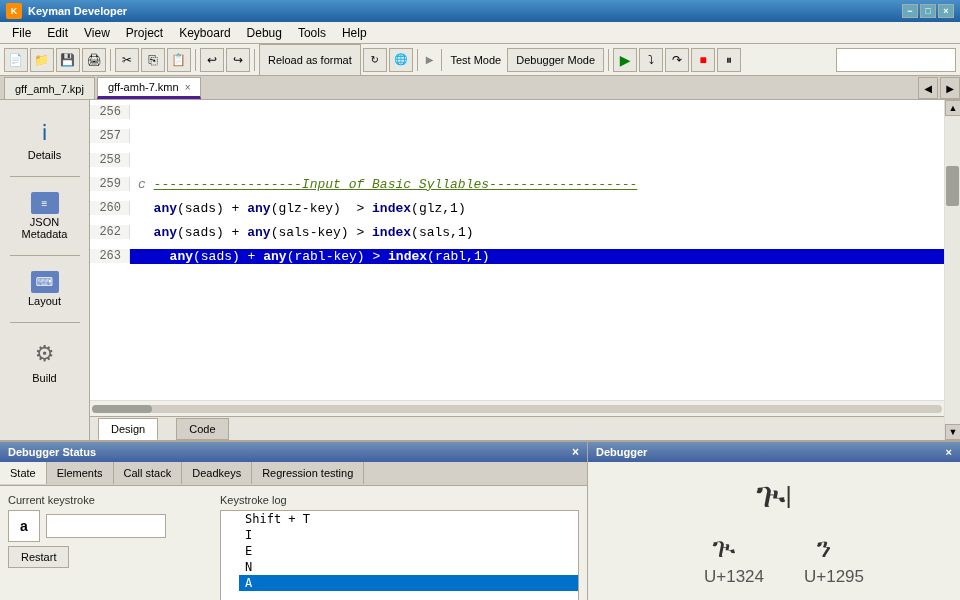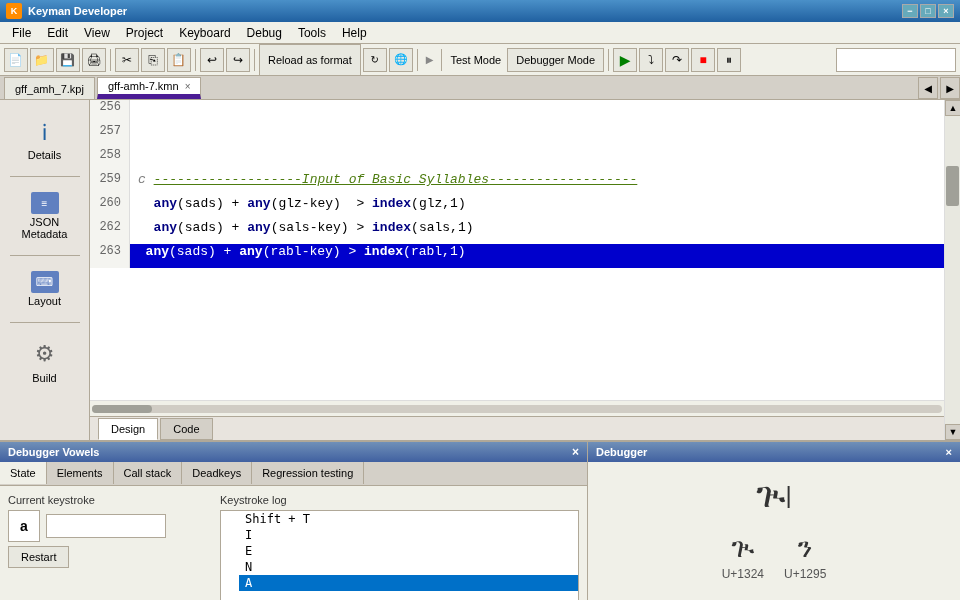--- a/index.html
+++ b/index.html
@@ -58,21 +58,21 @@
     
     #tab-bar {
       background: #d4d0c8; height: 24px; display: flex; align-items: flex-end;
       padding-left: 4px; border-bottom: 1px solid #b0a898;
     }
     .file-tab {
       height: 22px; padding: 0 10px; background: #e8e8e0; border: 1px solid #b0a898;
       border-bottom: none; cursor: pointer; font-size: 11px; display: flex; align-items: center; gap: 6px;
       margin-right: 2px;
     }
-    .file-tab.active { background: white; border-bottom: 5px solid #4c1d95; }
+    .file-tab.active { background: white; border-bottom: 3px solid #4c1d95; }
     .tab-close { font-size: 10px; color: #666; cursor: pointer; }
     .nav-arrows { display: flex; gap: 2px; margin-left: auto; }
     .nav-arrow { width: 20px; height: 22px; background: #d4d0c8; border: 1px solid #b0a898; cursor: pointer; display: flex; align-items: center; justify-content: center; font-size: 10px; }
 
     
     #main-layout { display: flex; height: 340px; }
 
     
     #sidebar {
       width: 90px; background: #e8e4de; border-right: 1px solid #b0a898;
@@ -90,42 +90,42 @@
     .sidebar-divider { width: 70px; height: 1px; background: #b0a898; margin: 4px 0; }
 
     
     #editor-area { flex: 1; display: flex; flex-direction: column; background: white; }
     #code-editor { flex: 1; overflow: hidden; position: relative; }
     #code-content {
       font-family: 'Courier New', monospace; font-size: 13px;
       height: 100%; overflow-y: auto; overflow-x: auto;
       background: white;
     }
-    .code-line { display: flex; min-height: 24px; }
+    .code-line { display: flex; align-items: center; min-height: 24px; }
     .line-num {
       min-width: 40px; padding: 0 8px; text-align: right; color: #666;
       background: #f4f4f0; border-right: 1px solid #ddd; font-size: 12px;
       user-select: none; flex-shrink: 0;
     }
     .line-content { padding: 0 8px; white-space: nowrap; }
     .line-selected { background: #0000cc; color: white; }
     .kw { color: #000080; font-weight: bold; }
     .comment-line .line-content { color: #008000; font-style: italic; }
     #h-scrollbar { height: 16px; background: #f0f0e8; border-top: 1px solid #ddd; display: flex; align-items: center; padding: 0 2px; }
     #h-scrollbar-track { flex: 1; height: 8px; background: #d0ccc4; border-radius: 4px; position: relative; }
     #h-scrollbar-thumb { position: absolute; left: 0; width: 60px; height: 8px; background: #a0a098; border-radius: 4px; }
 
     
     #bottom-tabs-row {
       height: 24px; display: flex; align-items: flex-end;
       background: #e8e4de; border-top: 1px solid #b0a898; padding-left: 8px;
     }
     .bottom-tab {
       height: 22px; padding: 0 12px; cursor: pointer; font-size: 11px;
-      display: flex; align-items: center; border: 1px solid #b0a898; margin-right: 2px;
+      display: flex; align-items: center; border: 1px solid #b0a898; margin-right: 18px;
       background: #d4d0c8;
     }
     .bottom-tab.active { background: white; border-bottom: 1px solid white; }
 
     
     #bottom-panel { display: flex; height: 180px; border-top: 2px solid #b0a898; }
 
     #debugger-status {
       width: 588px; background: #f0f0e8; border-right: 1px solid #b0a898;
       display: flex; flex-direction: column;
@@ -170,21 +170,21 @@
       background: linear-gradient(to bottom, #7090b8, #4060a0);
       color: white; height: 20px; display: flex; align-items: center;
       padding: 0 8px; font-size: 11px; font-weight: bold;
     }
     #dp-title-bar .close-x { margin-left: auto; cursor: pointer; }
     #dp-body { flex: 1; display: flex; flex-direction: column; align-items: center; padding: 8px; }
     .dp-main-char { font-size: 36px; color: #333; height: 50px; display: flex; align-items: center; }
     .dp-chars-row { display: flex; gap: 20px; margin-top: 12px; }
     .dp-char-item { display: flex; flex-direction: column; align-items: center; }
     .dp-char { font-size: 28px; color: #333; }
-    .dp-code { font-size: 12px; color: #555; margin-top: 2px; }
+    .dp-code { font-size: 17px; color: #555; margin-top: 2px; margin-left: 20px; }
 
     
     .v-scrollbar {
       width: 16px; background: #f0f0e8; border-left: 1px solid #ddd;
       display: flex; flex-direction: column;
     }
     .scroll-arrow {
       width: 16px; height: 16px; background: #d4d0c8; border: 1px solid #b0a898;
       display: flex; align-items: center; justify-content: center; font-size: 9px; cursor: pointer;
     }
@@ -322,21 +322,21 @@
 
         <div class="code-line">
           <div class="line-num">262</div>
           <div class="line-content">
             &nbsp;&nbsp;<span class="kw">any</span>(sads) + <span class="kw">any</span>(sals-key) &gt; <span class="kw">index</span>(sals,1)
           </div>
         </div>
 
         <div class="code-line">
           <div class="line-num">263</div>
-          <div class="line-content line-selected" style="background:#0000cc;color:white;flex:1;padding:0 0;">
+          <div class="line-content line-selected" style="background:#0000cc;color:white;flex:1;padding:0 24px;">
             &nbsp;&nbsp;<span style="color:white;font-weight:bold;">any</span>(sads) + <span style="color:white;font-weight:bold;">any</span>(rabl-key) &gt; <span style="color:white;font-weight:bold;">index</span>(rabl,1)
           </div>
         </div>
 
       </div>
     </div>
 
     <div id="h-scrollbar">
       <div id="h-scrollbar-track">
         <div id="h-scrollbar-thumb"></div>
@@ -355,21 +355,21 @@
       <div class="scroll-thumb"></div>
     </div>
     <div class="scroll-arrow">▼</div>
   </div>
 </div>
 
 <div id="bottom-panel">
 
   <div id="debugger-status">
     <div id="ds-title-bar">
-      <span>Debugger Vowels</span>
+      <span>Debugger Status</span>
       <span class="close-x">×</span>
     </div>
     <div id="ds-tabs">
       <div class="ds-tab active">State</div>
       <div class="ds-tab">Elements</div>
       <div class="ds-tab">Call stack</div>
       <div class="ds-tab">Deadkeys</div>
       <div class="ds-tab">Regression testing</div>
     </div>
     <div id="ds-body">

